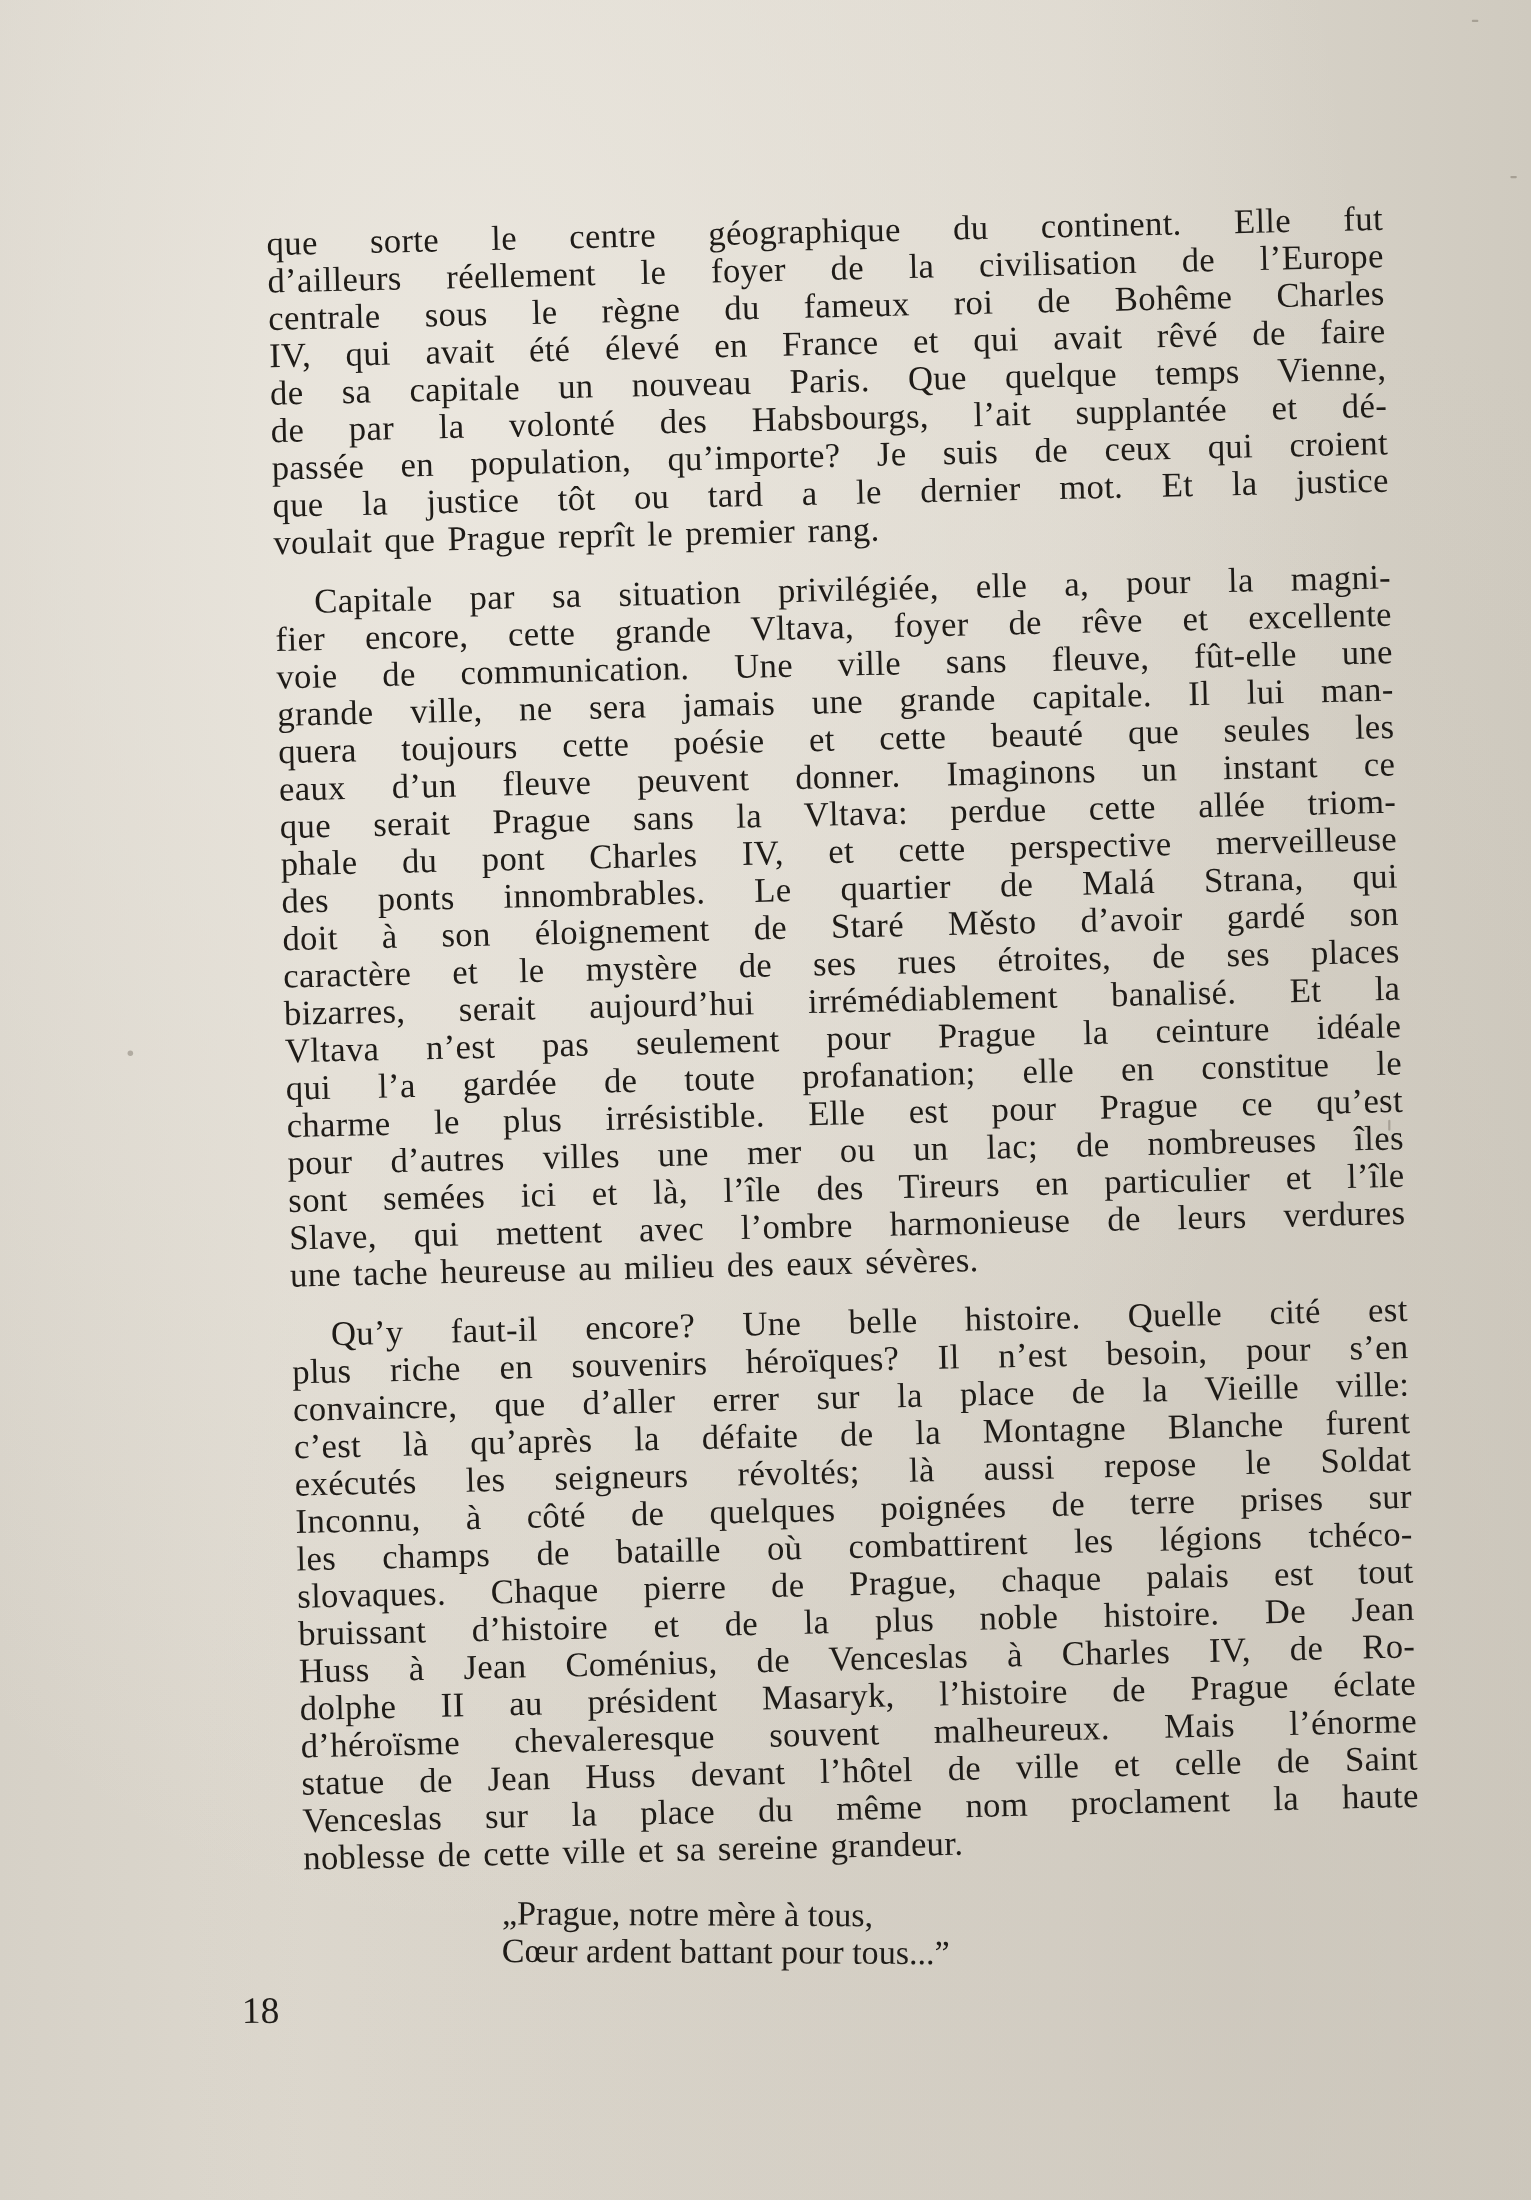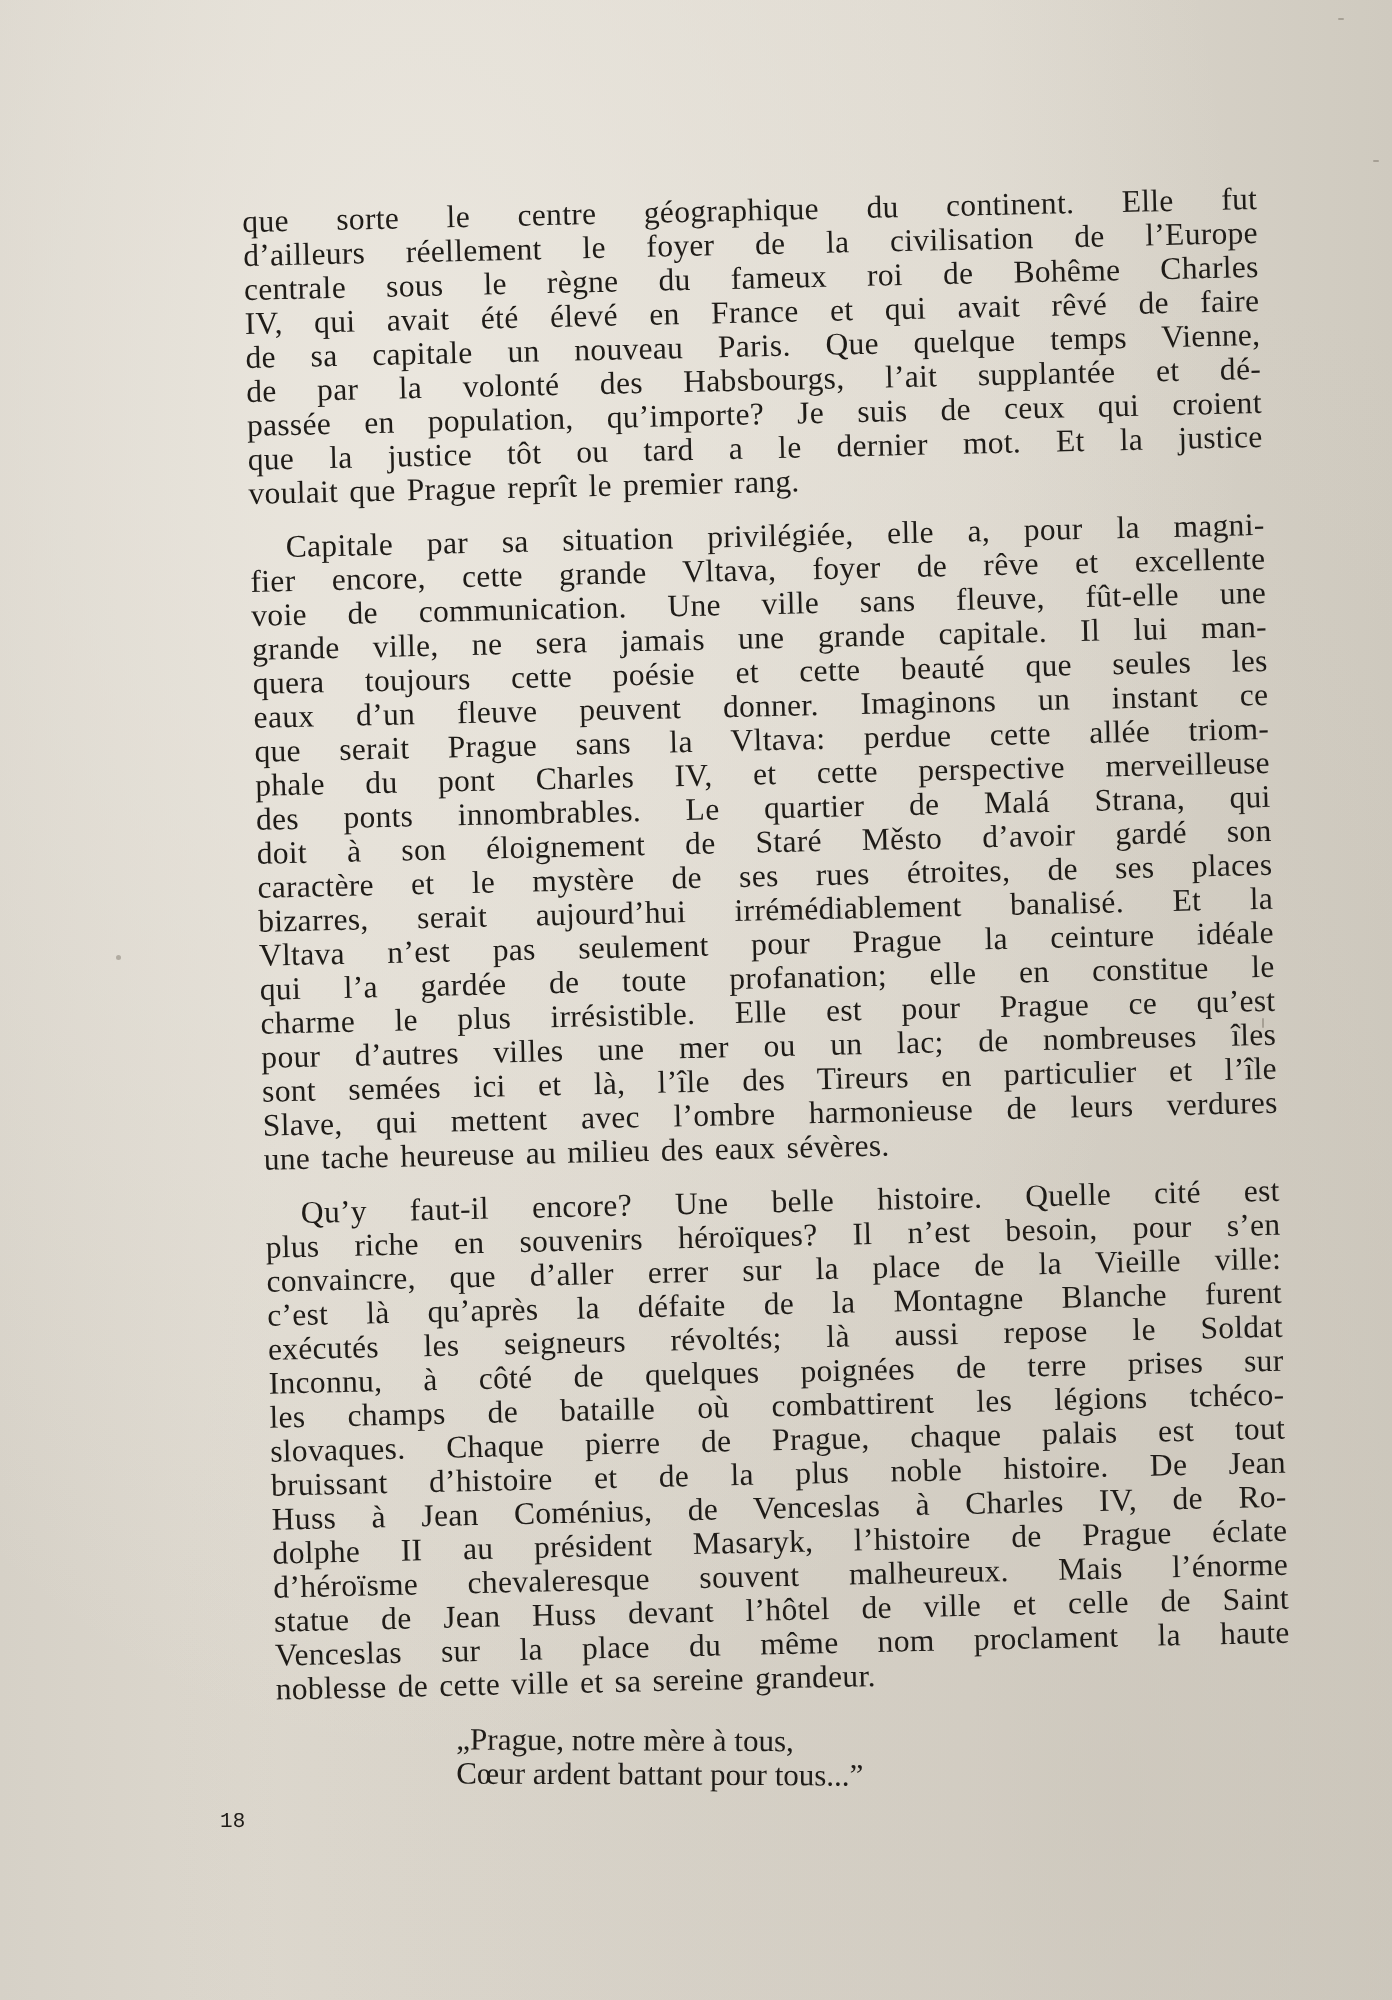--- a/index.html
+++ b/index.html
@@ -60,23 +60,22 @@
       transform: rotate(1.6deg);
       transform-origin: 0 0;
     }
     .poem .verse {
       display: block;
     }
     .page-number {
       position: absolute;
       left: 220px;
       top: 1810px;
-      font-size: 21px;
+      font-size: 34px;
       transform: rotate(-0.5deg);
-      font-family: Liberation Mono, monospace;
     }
     .fleck {
       position: absolute;
       width: 6px; height: 2px;
       background: rgba(90,80,70,0.35);
       border-radius: 1px;
     }
   </style>
 </head>
 <body>

